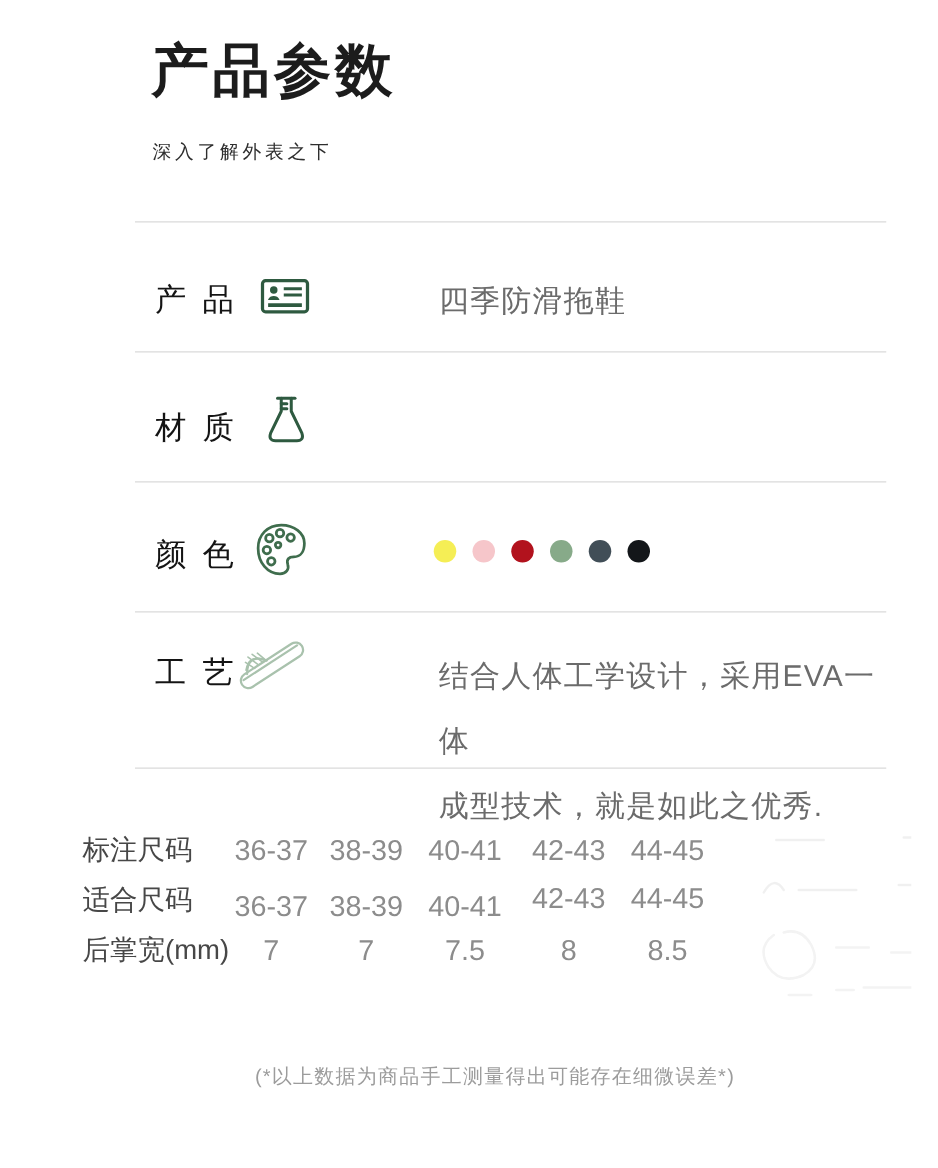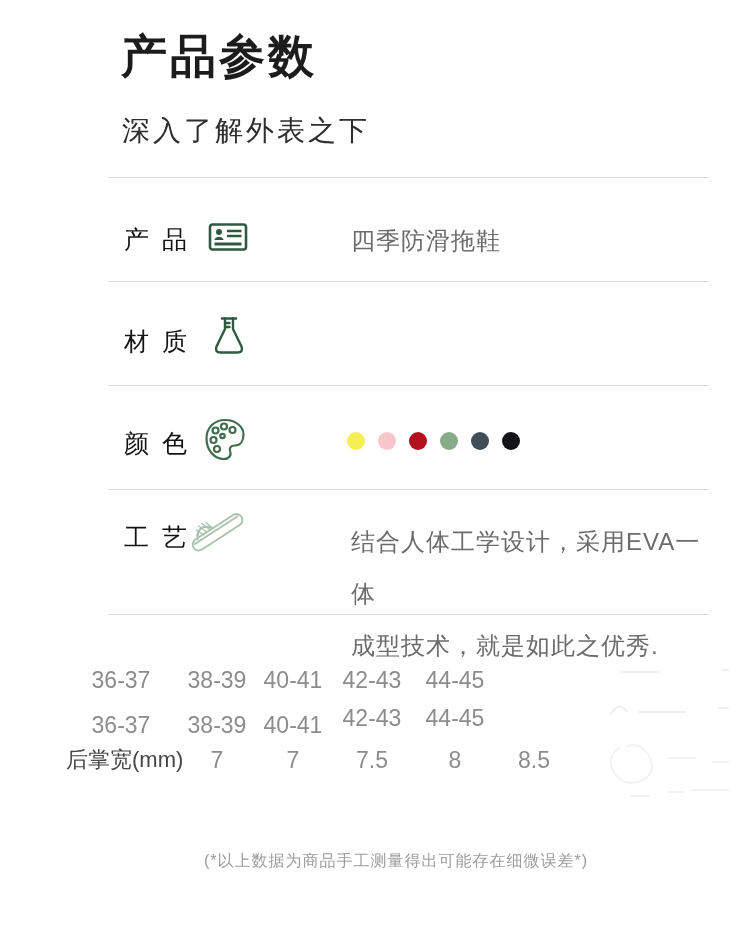--- a/index.html
+++ b/index.html
@@ -14,21 +14,21 @@
   }
   svg { overflow: visible; display: block; }
 
   .title {
     position: absolute; left: 100px; top: 30px;
     font-size: 46px; font-weight: 800; color: #1c1c1c;
     letter-spacing: 3px; line-height: 1.15;
   }
   .subtitle {
     position: absolute; left: 101px; top: 112px;
-    font-size: 28px; color: #2e2e2e; letter-spacing: 3px;
+    font-size: 15px; color: #2e2e2e; letter-spacing: 3px;
   }
   .divider {
     position: absolute; left: 87px; width: 601px; height: 1px;
     background: #dadada;
   }
   .d1 { top: 177px; } .d2 { top: 281px; } .d3 { top: 385px; }
   .d4 { top: 489px; } .d5 { top: 614px; }
 
   .spec-label {
     position: absolute; left: 103px;
@@ -135,27 +135,29 @@
         <path d="M15 21 Q23 12 31 21" stroke-width="1.4"></path>
         <path d="M18 15.5 l3.5 8 M22 13 l3.5 9.5 M26 13 l3.5 9.5 M30 14.5 l2.5 8" stroke-width="1.3"></path>
       </g>
     </svg>
   </span>
   <div class="spec-value craft-text">结合人体工学设计，采用EVA一体
 成型技术，就是如此之优秀.</div>
 
   <div class="size-table">
     <div class="st-row">
+      <span class="row-label">标注尺码</span>
       <span class="cell">36-37</span>
       <span class="cell">38-39</span>
       <span class="cell">40-41</span>
       <span class="cell">42-43</span>
       <span class="cell">44-45</span>
     </div>
     <div class="st-row">
+      <span class="row-label">适合尺码</span>
       <span class="cell low">36-37</span>
       <span class="cell low">38-39</span>
       <span class="cell low">40-41</span>
       <span class="cell high">42-43</span>
       <span class="cell high">44-45</span>
     </div>
     <div class="st-row">
       <span class="row-label">后掌宽(mm)</span>
       <span class="cell">7</span>
       <span class="cell">7</span>

